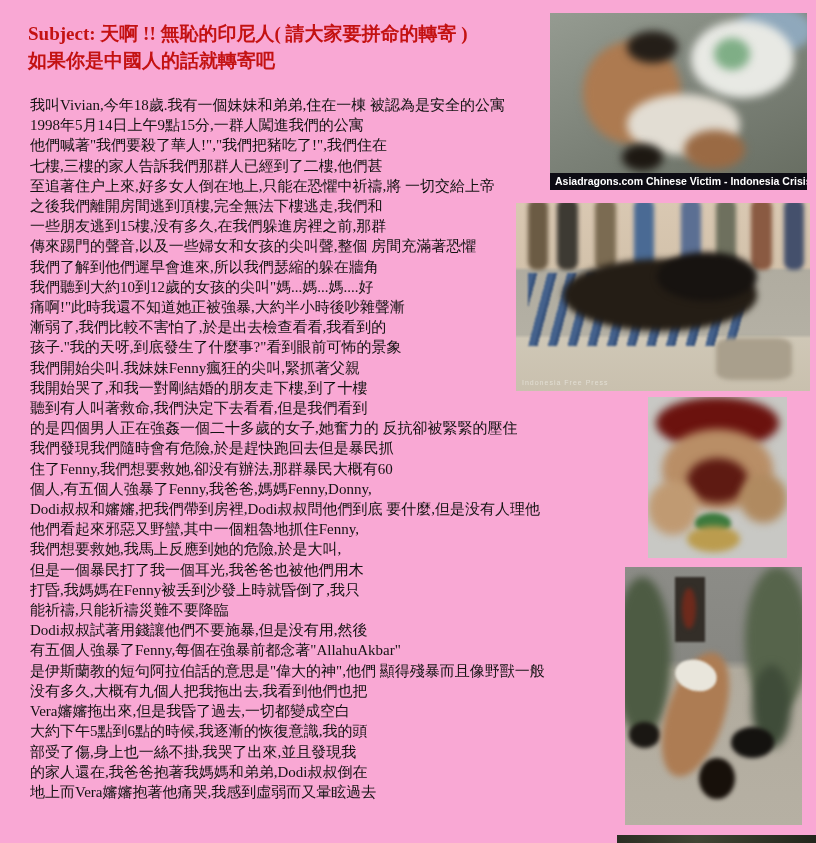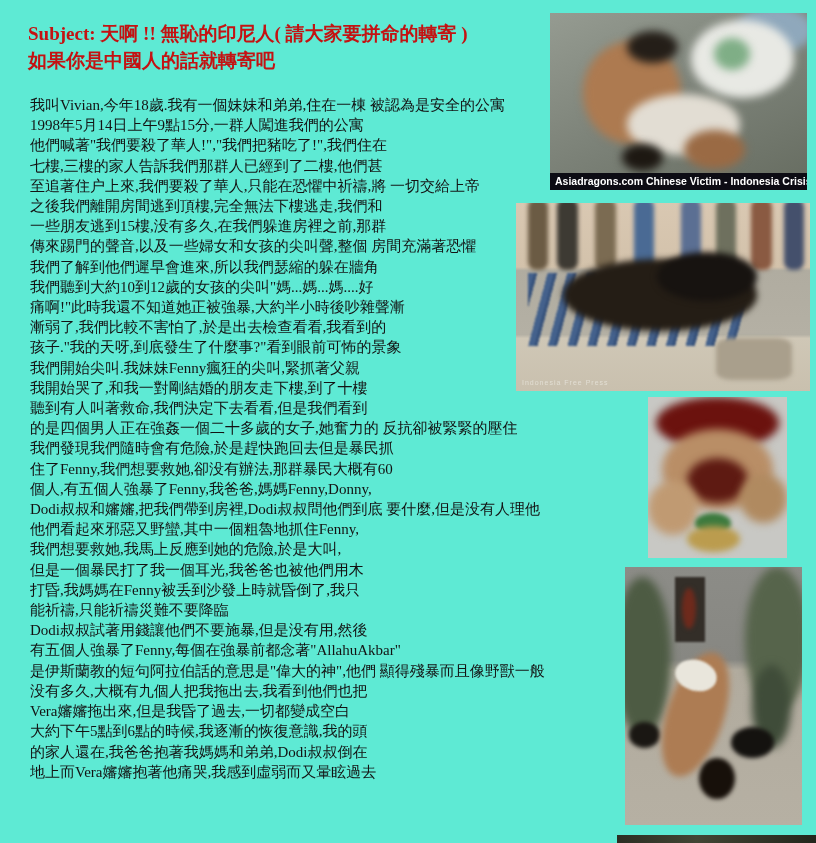--- a/index.html
+++ b/index.html
@@ -1,17 +1,17 @@
 <!DOCTYPE html>
 <html><head>
 <meta charset="utf-8">
 <style>
   html,body { margin:0; padding:0; background:#ffffff; }
   .page {
-    position:relative; width:816px; height:843px; background:#5eead4;
+    position:relative; width:816px; height:843px; background:#f9a8d4;
     overflow:hidden; font-family:"Liberation Serif","DejaVu Serif",serif;
   }
 
   
   .subject {
     position:absolute; left:28px; top:20px;
     font-size:19px; font-weight:bold; line-height:27px;
     color:#c41212; white-space:nowrap;
   }
 
@@ -99,21 +99,21 @@
   <div class="subject" style="color: rgb(196, 18, 18);">
     <div>Subject: 天啊 !! 無恥的印尼人( 請大家要拼命的轉寄 )</div>
     <div>如果你是中國人的話就轉寄吧</div>
   </div>
 
   <div class="article" id="article" style="color: rgb(19, 19, 19);">
       <div class="line">我叫Vivian,今年18歲.我有一個妹妹和弟弟,住在一棟 被認為是安全的公寓</div>
       <div class="line">1998年5月14日上午9點15分,一群人闖進我們的公寓</div>
       <div class="line">他們喊著"我們要殺了華人!","我們把豬吃了!",我們住在</div>
       <div class="line">七樓,三樓的家人告訴我們那群人已經到了二樓,他們甚</div>
-      <div class="line">至追著住户上來,我們要殺了華人,只能在恐懼中祈禱,將 一切交給上帝</div>
+      <div class="line">至追著住户上來,好多女人倒在地上,只能在恐懼中祈禱,將 一切交給上帝</div>
       <div class="line">之後我們離開房間逃到頂樓,完全無法下樓逃走,我們和</div>
       <div class="line">一些朋友逃到15樓,没有多久,在我們躲進房裡之前,那群</div>
       <div class="line">傳來踢門的聲音,以及一些婦女和女孩的尖叫聲,整個 房間充滿著恐懼</div>
       <div class="line">我們了解到他們遲早會進來,所以我們瑟縮的躲在牆角</div>
       <div class="line">我們聽到大約10到12歲的女孩的尖叫"媽...媽...媽....好</div>
       <div class="line">痛啊!"此時我還不知道她正被強暴,大約半小時後吵雜聲漸</div>
       <div class="line">漸弱了,我們比較不害怕了,於是出去檢查看看,我看到的</div>
       <div class="line">孩子."我的天呀,到底發生了什麼事?"看到眼前可怖的景象</div>
       <div class="line">我們開始尖叫.我妹妹Fenny瘋狂的尖叫,緊抓著父親</div>
       <div class="line">我開始哭了,和我一對剛結婚的朋友走下樓,到了十樓</div>
@@ -127,20 +127,21 @@
       <div class="line">我們想要救她,我馬上反應到她的危險,於是大叫,</div>
       <div class="line">但是一個暴民打了我一個耳光,我爸爸也被他們用木</div>
       <div class="line">打昏,我媽媽在Fenny被丢到沙發上時就昏倒了,我只</div>
       <div class="line">能祈禱,只能祈禱災難不要降臨</div>
       <div class="line">Dodi叔叔試著用錢讓他們不要施暴,但是没有用,然後</div>
       <div class="line">有五個人強暴了Fenny,每個在強暴前都念著"AllahuAkbar"</div>
       <div class="line">是伊斯蘭教的短句阿拉伯話的意思是"偉大的神",他們 顯得殘暴而且像野獸一般</div>
       <div class="line">没有多久,大概有九個人把我拖出去,我看到他們也把</div>
       <div class="line">Vera嬸嬸拖出來,但是我昏了過去,一切都變成空白</div>
       <div class="line">大約下午5點到6點的時候,我逐漸的恢復意識,我的頭</div>
+      <div class="line">部受了傷,身上也一絲不掛,我哭了出來,並且發現我</div>
       <div class="line">的家人還在,我爸爸抱著我媽媽和弟弟,Dodi叔叔倒在</div>
       <div class="line">地上而Vera嬸嬸抱著他痛哭,我感到虛弱而又暈眩過去</div>
     </div>
 
   <div class="photo p1">
     <div class="blob p1-blue"></div>
     <div class="blob p1-man"></div>
     <div class="blob p1-hair"></div>
     <div class="blob p1-shirt"></div>
     <div class="blob p1-logo"></div>

